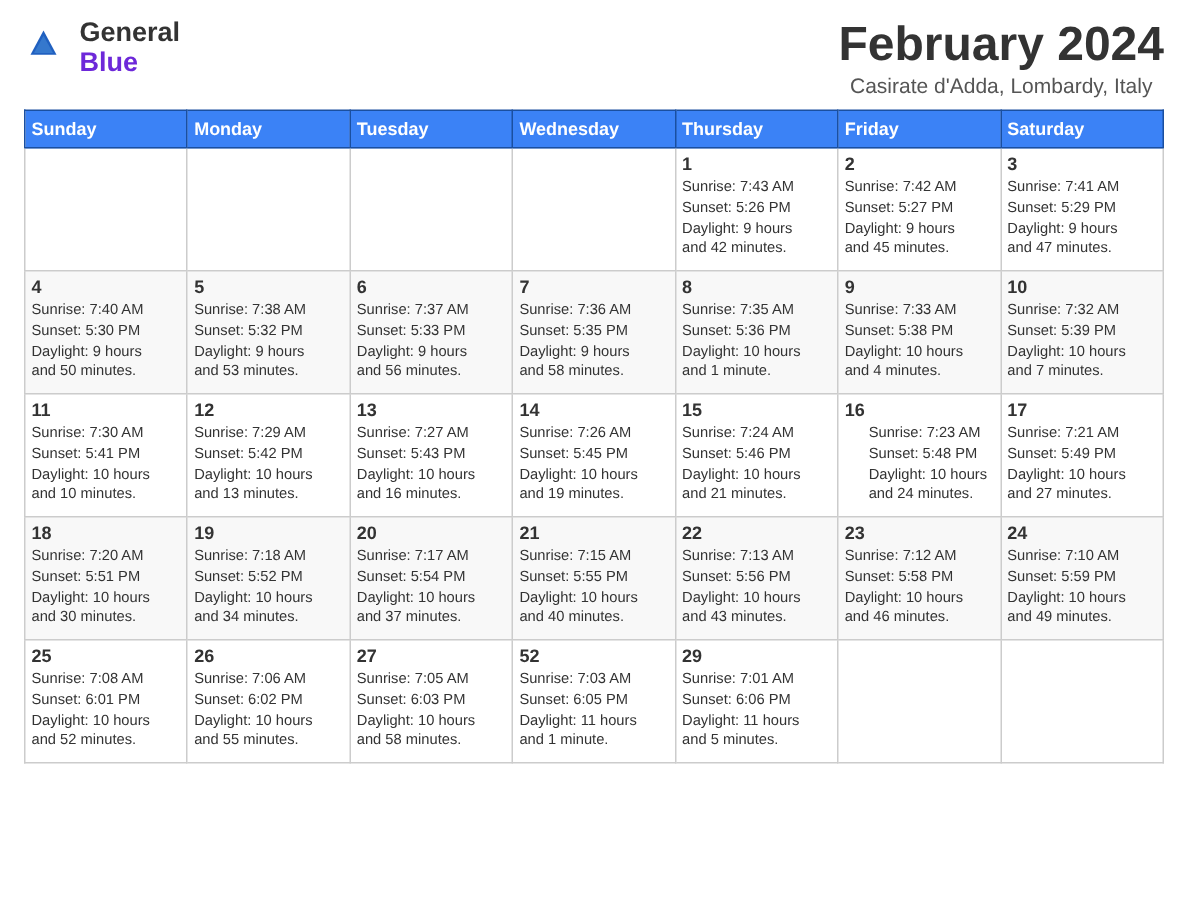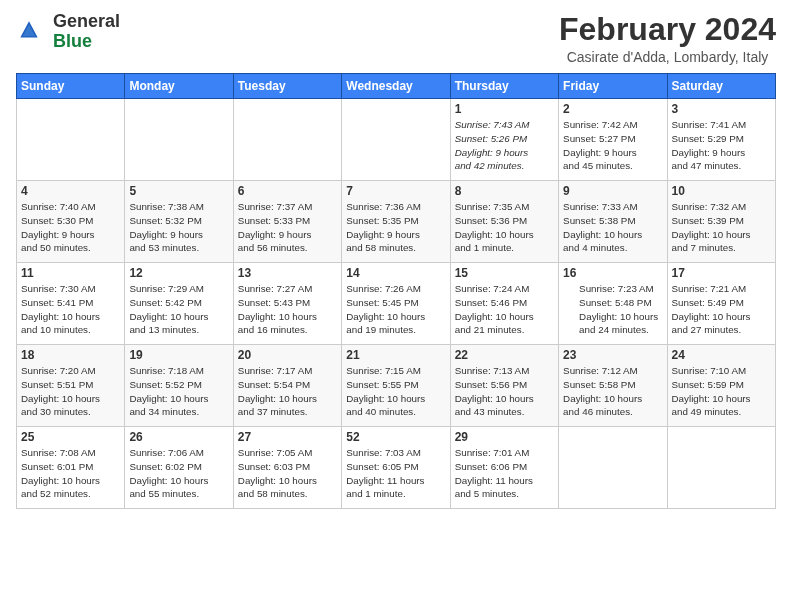--- a/index.html
+++ b/index.html
@@ -25,21 +25,21 @@
       display: flex;
       align-items: center;
       gap: 13px;
     }
     .logo-text {
       font-size: 18px;
       font-weight: bold;
       line-height: 1.1;
     }
     .logo-general { color: #333; }
-    .logo-blue { color: #15803d; }
+    .logo-blue { color: #6d28d9; }
     .logo-icon {
       width: 22px;
       height: 22px;
       margin-left: 2px;
     }
     .title-block {
       text-align: center;
     }
     .month-title {
       font-size: 32px;
@@ -129,21 +129,21 @@
         </tr>
     </thead>
     <tbody id="calendar-body">
     <tr>
           <td class="empty"></td>
           <td class="empty"></td>
           <td class="empty"></td>
           <td class="empty"></td>
           <td>
             <span class="day-num">1</span>
-            <div class="day-info" style="white-space: pre-line; font-style: italic;">Sunrise: 7:43 AM
+            <div class="day-info" style="white-space: pre-line;">Sunrise: 7:43 AM
 Sunset: 5:26 PM
 Daylight: 9 hours
 and 42 minutes.</div>
           </td>
           <td>
             <span class="day-num">2</span>
             <div class="day-info" style="white-space: pre-line;">Sunrise: 7:42 AM
 Sunset: 5:27 PM
 Daylight: 9 hours
 and 45 minutes.</div>

